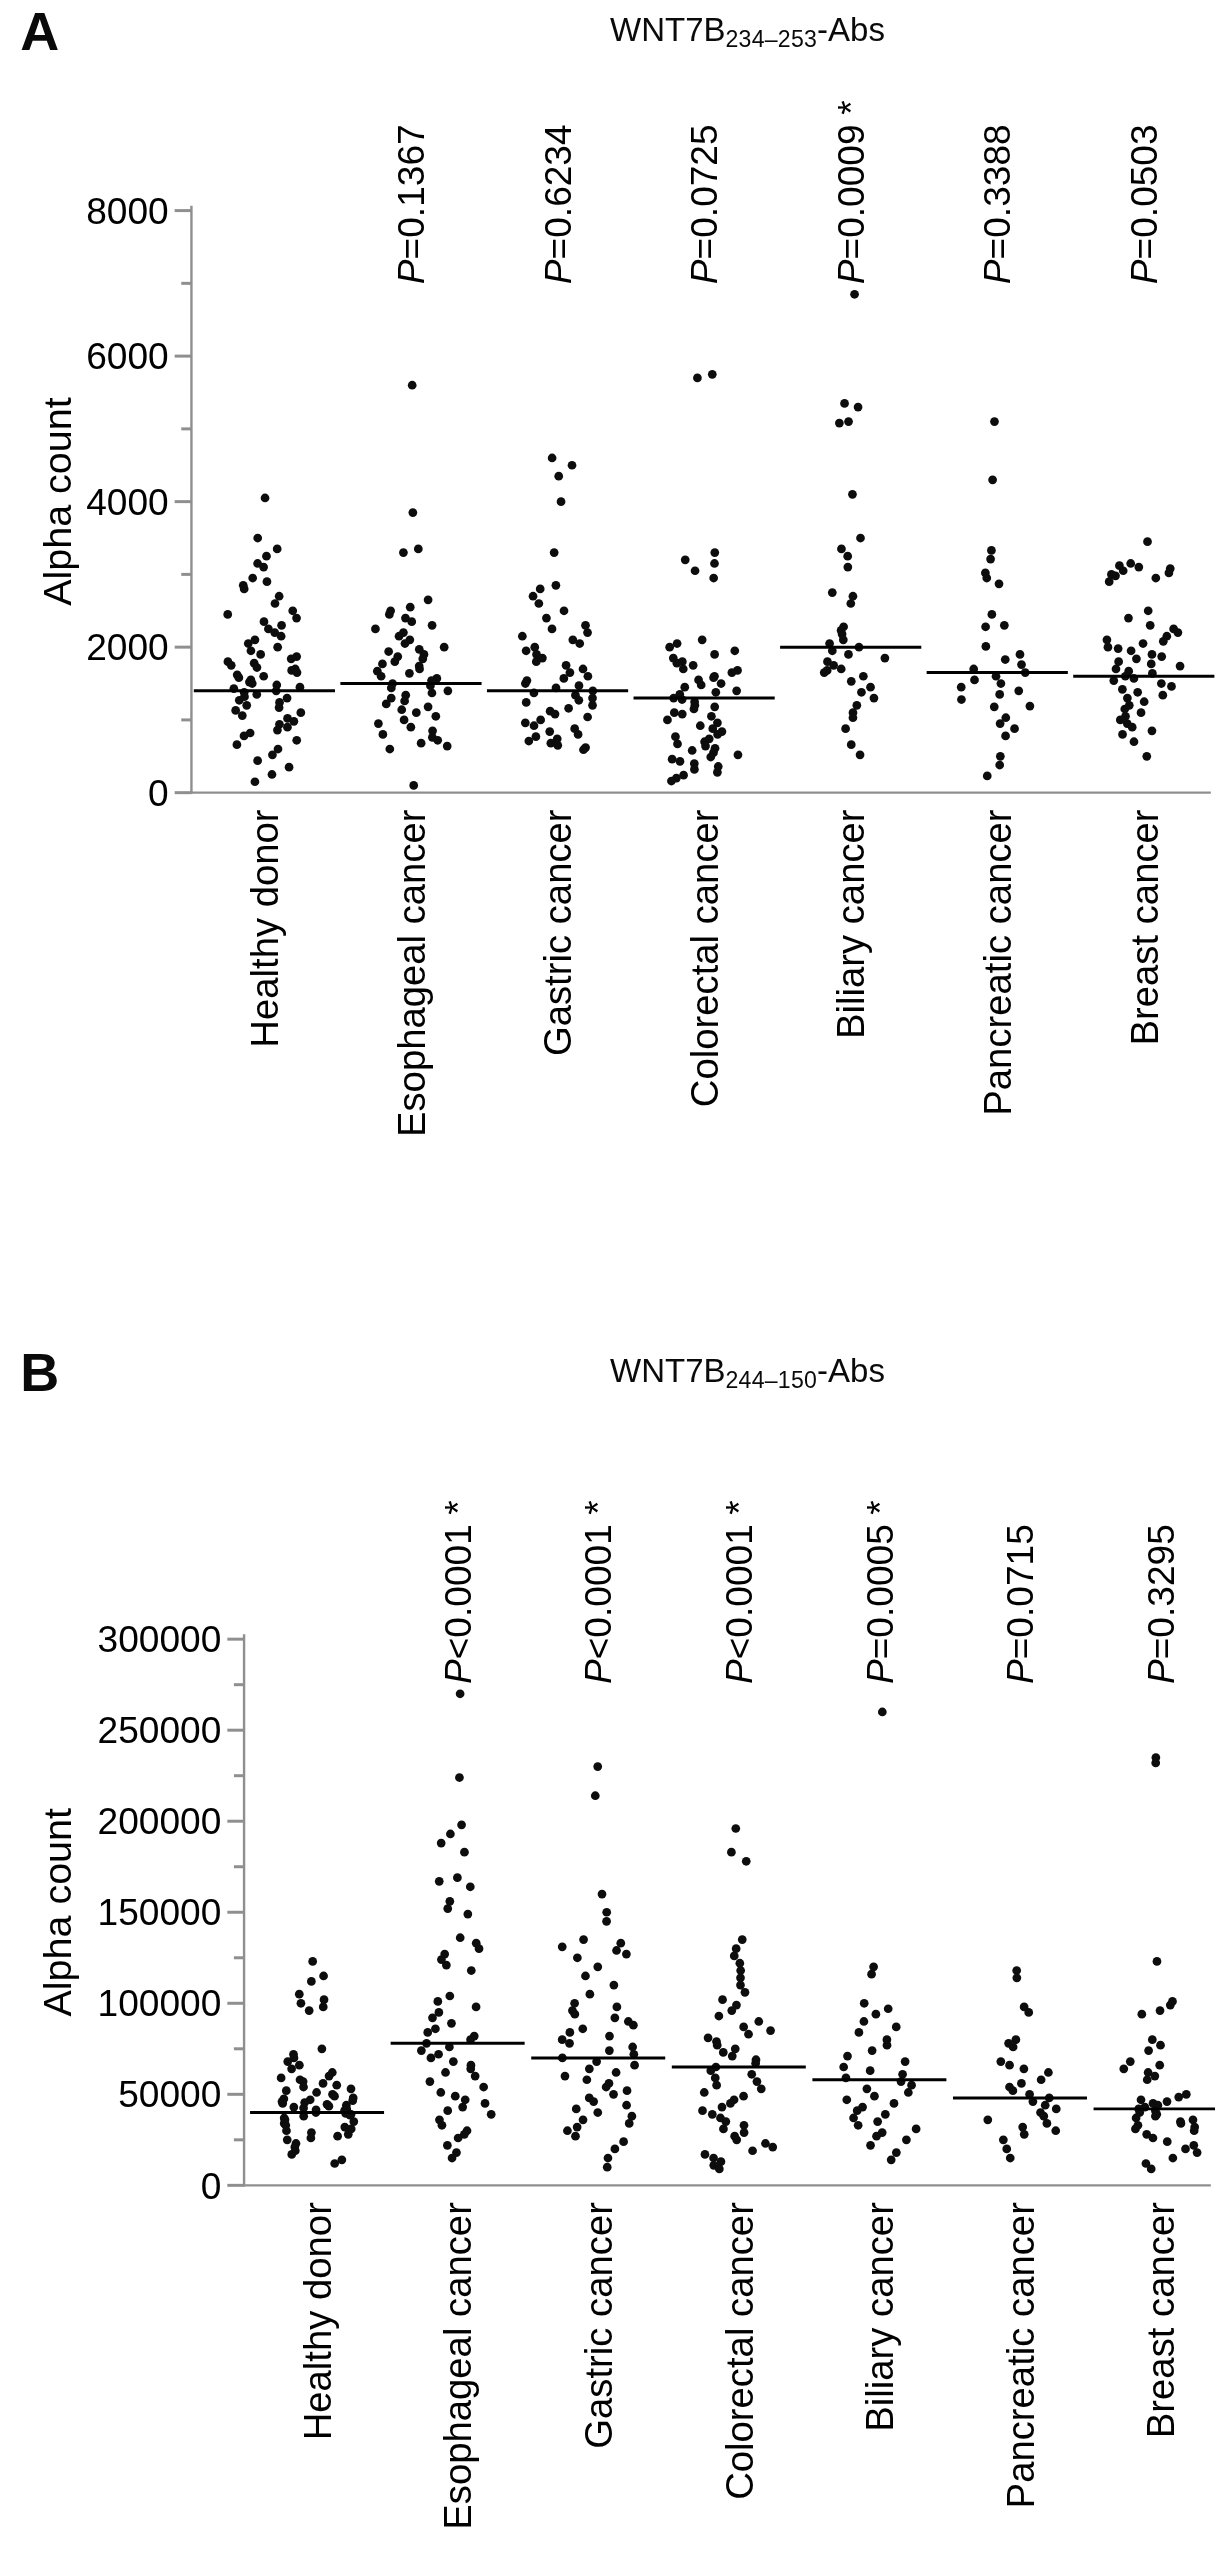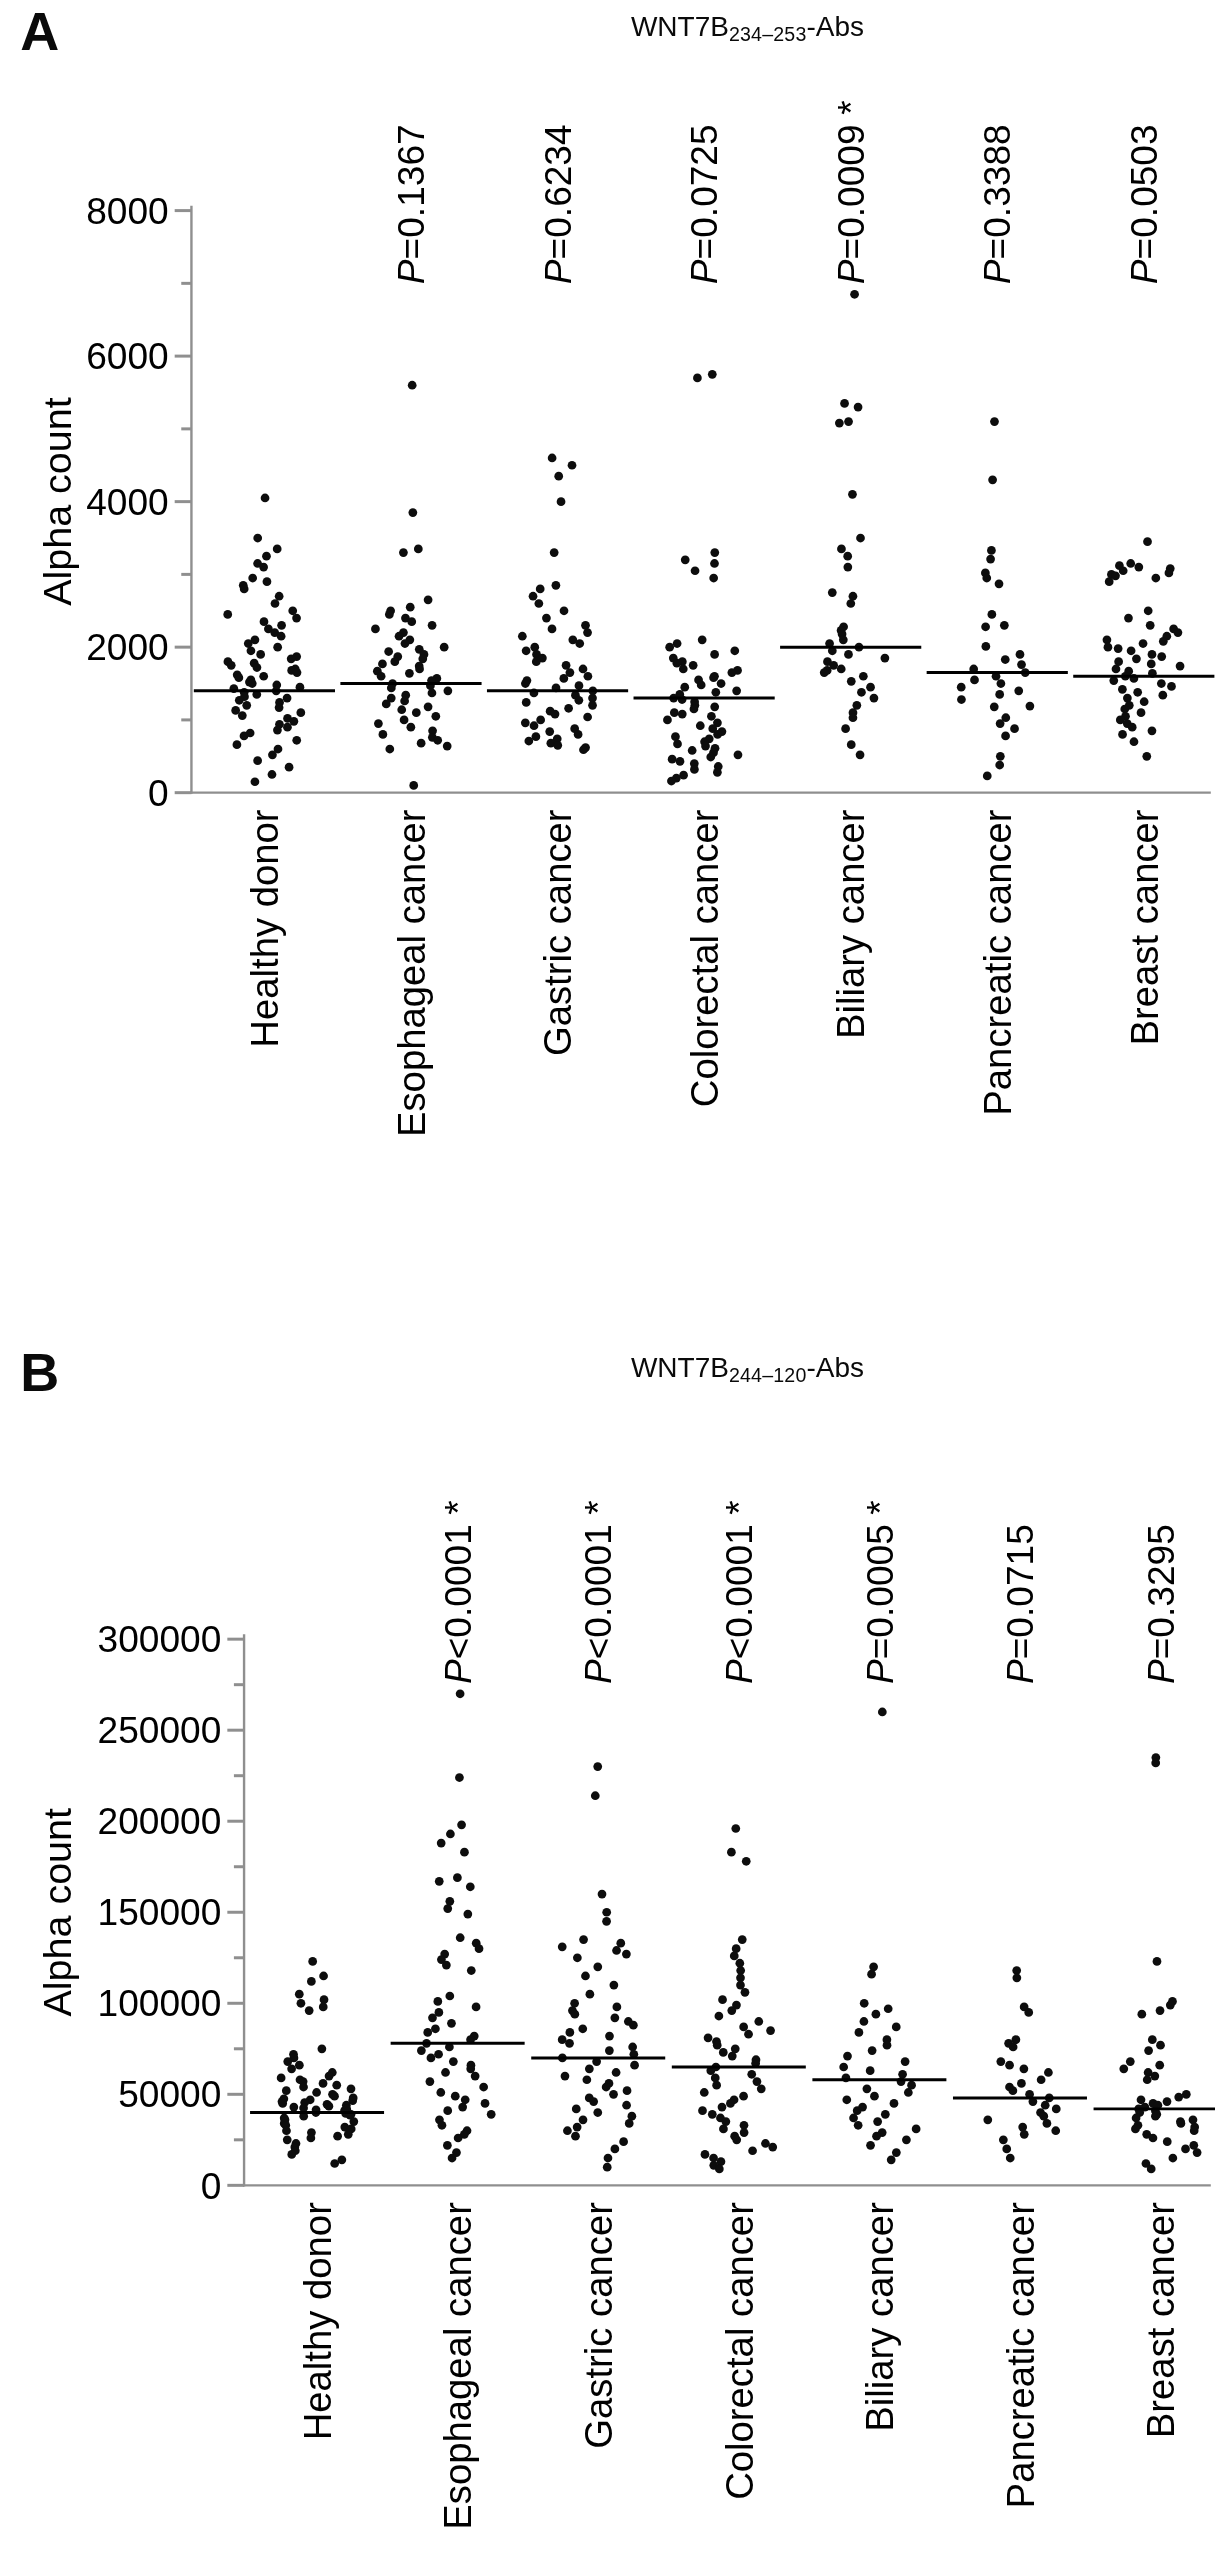--- a/index.html
+++ b/index.html
@@ -1,38 +1,38 @@
 <!DOCTYPE html>
 <html style="font-size:9.6px"><head>
 <meta charset="utf-8">
 <style>
   html,body{margin:0;padding:0;background:#ffffff;}
   body{width:1215px;height:2576px;position:relative;font-family:"Liberation Sans",sans-serif;color:#000;}
   .panel-letter{position:absolute;left:20.3px;font-size:54px;font-weight:600;line-height:1;color:#0a0a0a;}
   .letter-a{top:3.6px;}
   .letter-b{top:1345px;}
-  .panel-title{position:absolute;left:281px;width:933px;text-align:center;font-size:28px;line-height:1;color:#0a0a0a;}
+  .panel-title{position:absolute;left:281px;width:933px;text-align:center;font-size:33px;line-height:1;color:#0a0a0a;}
   .title-a{top:13px;}
   .title-b{top:1354px;}
   .panel-title sub{font-size:0.70em;vertical-align:-0.28em;letter-spacing:0.01em;}
   #plot-svg{position:absolute;left:0;top:0;}
 </style>
 </head>
 <body>
 
 <div>
 
   <section>
     <div class="panel-letter letter-a">A</div>
     <div class="panel-title title-a"><span>WNT7B</span><sub>234–253</sub><span>-Abs</span></div>
   </section>
 
   <section>
     <div class="panel-letter letter-b">B</div>
-    <div class="panel-title title-b"><span>WNT7B</span><sub>244–120</sub><span>-Abs</span></div>
+    <div class="panel-title title-b"><span>WNT7B</span><sub>244–150</sub><span>-Abs</span></div>
   </section>
 
   <svg id="plot-svg" width="1215" height="2576" viewBox="0 0 2031 4306">
       <line x1="320" y1="344" x2="320" y2="1327" stroke="#8f8f8f" stroke-width="4"></line>
       <line x1="318" y1="1325" x2="2024" y2="1325" stroke="#8f8f8f" stroke-width="4"></line>
       <line x1="292" y1="1325" x2="320" y2="1325" stroke="#8f8f8f" stroke-width="5"></line>
       <text x="282" y="1347" text-anchor="end" font-size="62" fill="#000000" font-family="&quot;Liberation Sans&quot;, sans-serif">0</text>
       <line x1="303" y1="1203.375" x2="320" y2="1203.375" stroke="#8f8f8f" stroke-width="5"></line>
       <line x1="292" y1="1081.75" x2="320" y2="1081.75" stroke="#8f8f8f" stroke-width="5"></line>
       <text x="282" y="1103.75" text-anchor="end" font-size="62" fill="#000000" font-family="&quot;Liberation Sans&quot;, sans-serif">2000</text>

